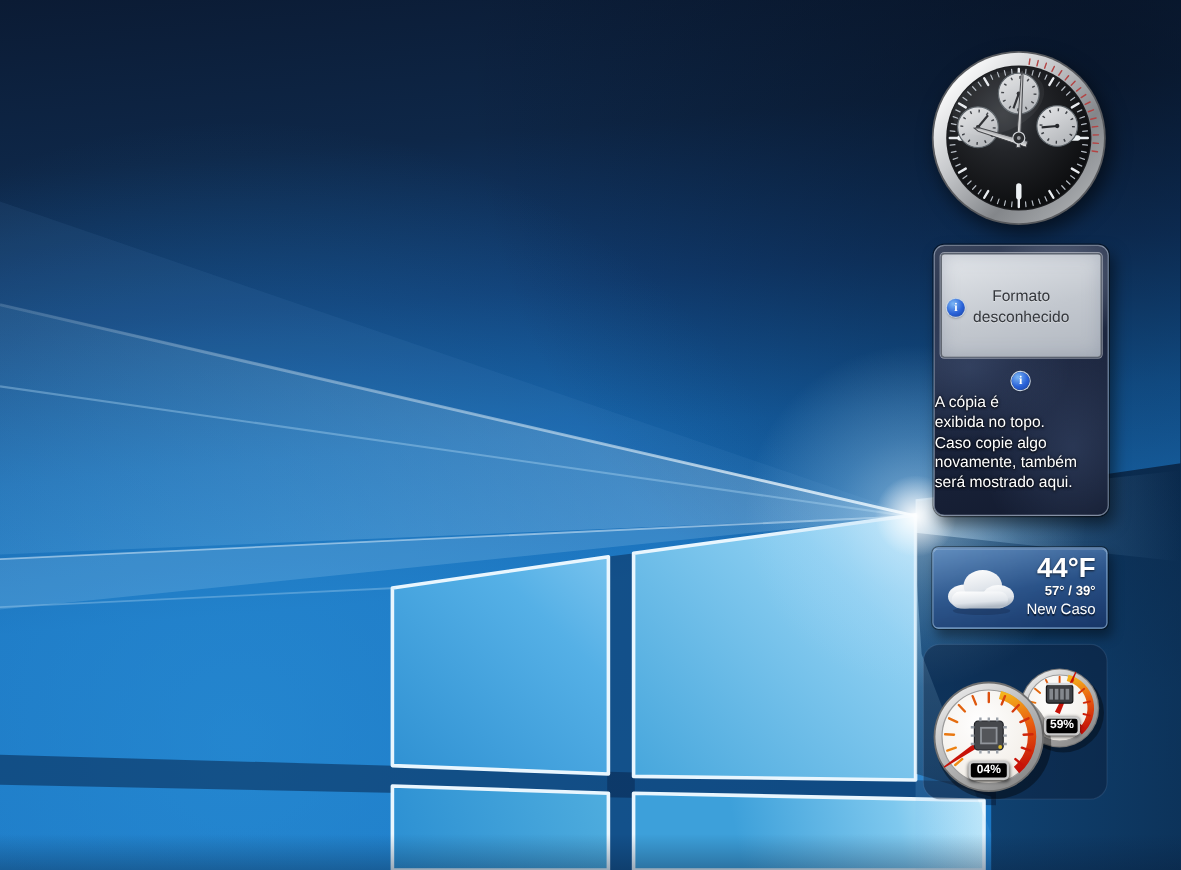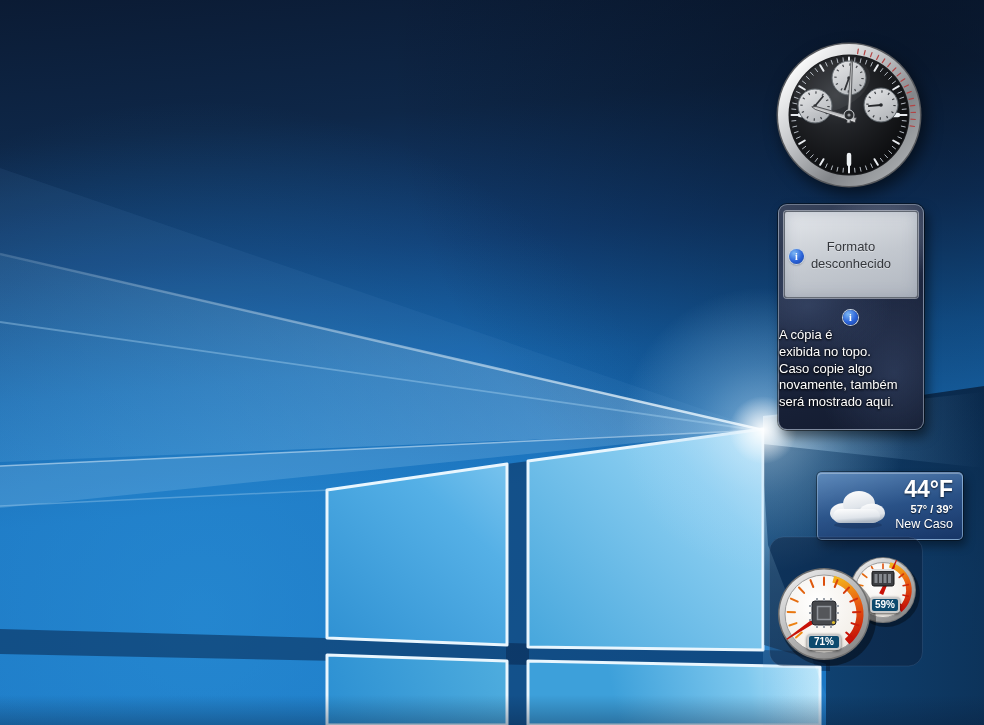--- a/index.html
+++ b/index.html
@@ -36,36 +36,36 @@
   .info-icon::after{content:"i";position:absolute;left:0;top:0;width:100%;height:100%;
     display:flex;align-items:center;justify-content:center;
     color:#fff;font:bold 10px "Liberation Serif",serif;}
   .clip-top .info-icon{left:4px;top:37px;}
   .clip-msg-icon{left:64px;top:105px;}
   .clip-msg-text{position:absolute;left:0;top:122px;width:100%;text-align:left;
     white-space:pre-line;color:#fff;font-size:13px;line-height:16.8px;
     text-shadow:0 1px 2px #000,0 0 3px rgba(0,0,0,.8);}
 
   
-  .gadget-weather{left:777px;top:472px;width:144px;height:66px;border-radius:5px;
+  .gadget-weather{left:777px;top:456px;width:144px;height:66px;border-radius:5px;
     background:linear-gradient(170deg,rgba(98,142,192,.92),rgba(45,85,140,.9) 50%,rgba(24,54,104,.92));
     border:1px solid rgba(175,205,235,.55);
-    box-shadow:inset 0 1px 0 rgba(255,255,255,.3), 0 0 0 1px rgba(0,0,0,.35), 3px 6px 10px rgba(0,0,0,.4);margin-left:40px;}
+    box-shadow:inset 0 1px 0 rgba(255,255,255,.3), 0 0 0 1px rgba(0,0,0,.35), 3px 6px 10px rgba(0,0,0,.4);}
   .cloud{position:absolute;left:7px;top:10px;}
   .weather-text{position:absolute;right:9px;top:3px;text-align:right;color:#fff;}
   .weather-temp{font-size:23px;font-weight:bold;line-height:26px;
     text-shadow:0 1px 2px rgba(0,0,0,.65);}
   .weather-range{font-size:11px;line-height:14px;font-weight:bold;
     text-shadow:0 1px 1px rgba(0,0,0,.65);}
   .weather-loc{font-size:12.5px;line-height:16px;text-shadow:0 1px 1px rgba(0,0,0,.65);}
 
   
   .gadget-meters{left:768px;top:536px;width:156px;height:132px;}
   .gadget-meters svg{display:block;}
-  .badge{position:absolute;background:#0c4a6e;border:2px solid #c9c9c9;border-radius:4px;
+  .badge{position:absolute;background:#000000;border:2px solid #c9c9c9;border-radius:4px;
     color:#fff;font:bold 10px/12px "Liberation Sans",sans-serif;text-align:center;
     box-shadow:0 1px 3px rgba(0,0,0,.65);}
   .badge-cpu{left:39px;top:98px;width:30px;height:12px;}
   .badge-ram{left:102px;top:61px;width:26px;height:12px;}
 </style>
 </head>
 <body>
 
 <div class="desktop">
 
@@ -465,17 +465,17 @@
               <line x1="56" y1="62" x2="56" y2="65"></line>
               <line x1="63" y1="62" x2="63" y2="65"></line>
             <line x1="49" y1="89" x2="49" y2="92"></line>
               <line x1="56" y1="89" x2="56" y2="92"></line>
               <line x1="63" y1="89" x2="63" y2="92"></line>
           </g>
           <circle cx="65.5" cy="86.5" r="1.6" fill="#ddbb2a"></circle>
         </g>
       </g>
     </svg>
-    <div class="badge badge-cpu">71%</div>
+    <div class="badge badge-cpu">04%</div>
     <div class="badge badge-ram">59%</div>
   </div>
 
 </div>
 
 </body></html>

